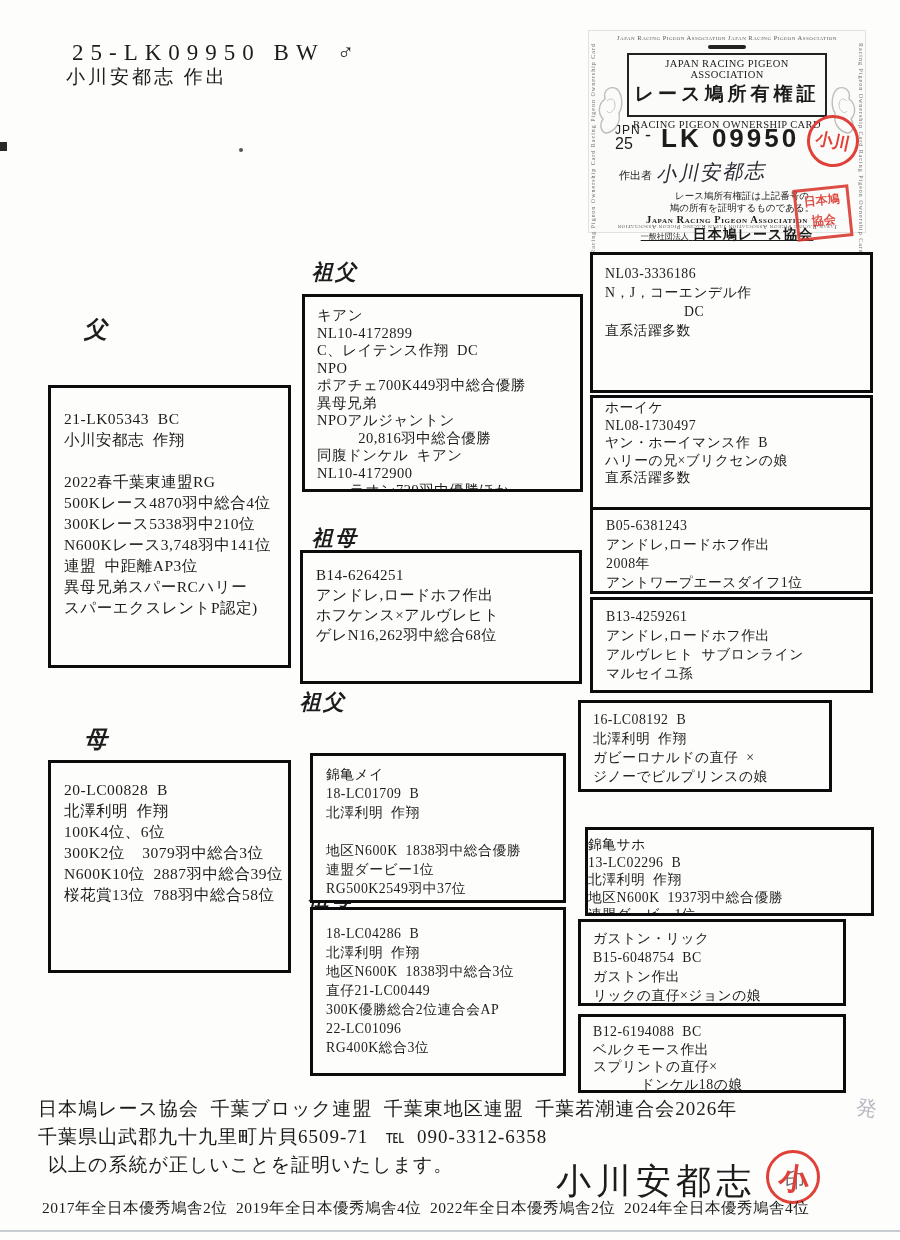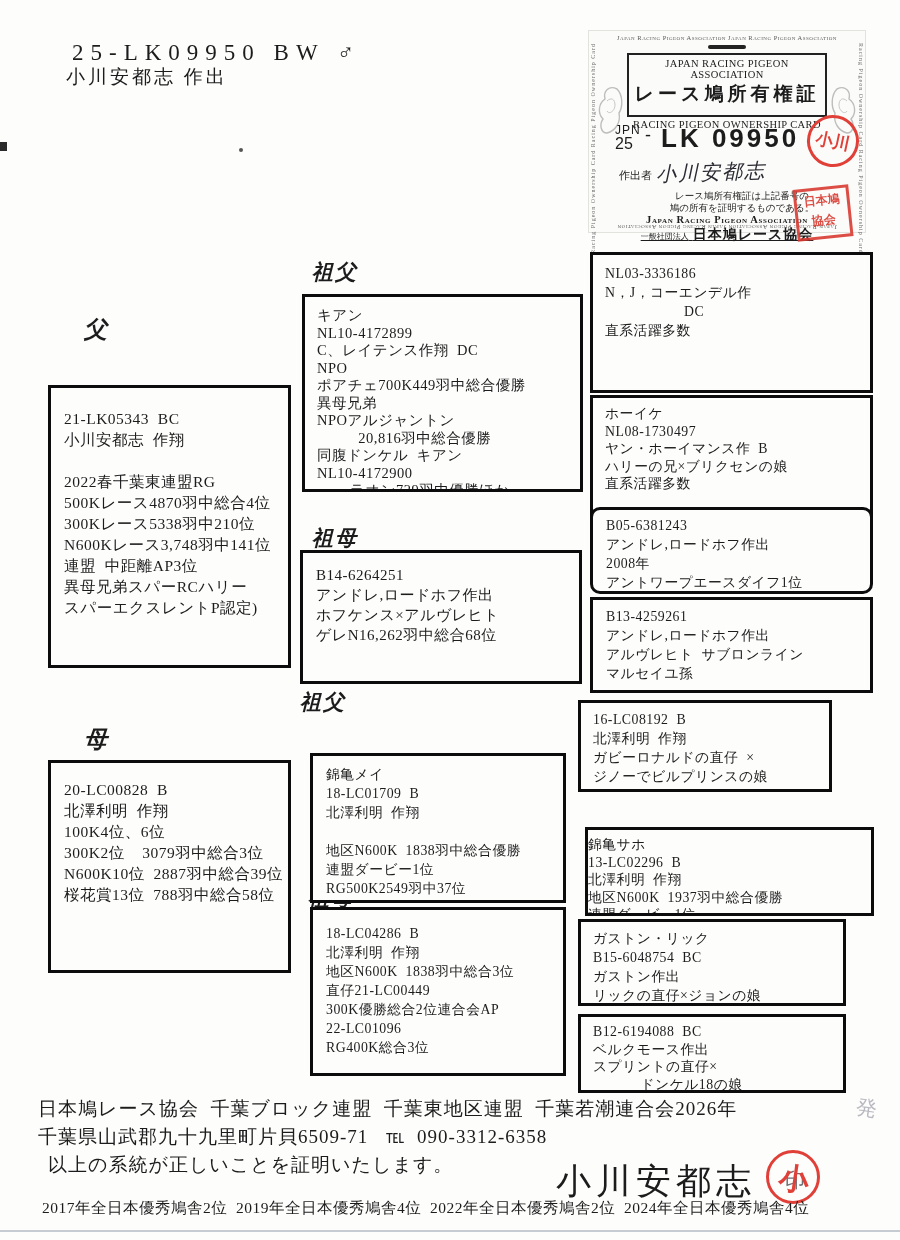--- a/index.html
+++ b/index.html
@@ -184,29 +184,29 @@
       <div class="tl">ゲレN16,262羽中総合68位</div>
     </div>
 
   <div class="pbox fs13b" style="left:590px;top:252px;width:283px;height:141px;padding:9px 6px 0 12px;">
       <div class="tl">NL03-3336186</div>
       <div class="tl">N，J，コーエンデル作</div>
       <div class="tl">                    DC</div>
       <div class="tl">直系活躍多数</div>
     </div>
 
-  <div class="pbox fs13" style="left:590px;top:395px;width:283px;height:134px;padding:7px 4px 0 12px;">
+  <div class="pbox fs13" style="left:590px;top:395px;width:283px;height:134px;padding:1px 4px 0 12px;">
       <div class="tl">ホーイケ</div>
       <div class="tl">NL08-1730497</div>
       <div class="tl">ヤン・ホーイマンス作  B</div>
       <div class="tl">ハリーの兄×ブリクセンの娘</div>
       <div class="tl">直系活躍多数</div>
     </div>
 
-  <div class="pbox fs13b" style="left:590px;top:507px;width:283px;height:87px;padding:6px 4px 16px 13px;border-radius:10px;">
+  <div class="pbox fs13b" style="left:590px;top:507px;width:283px;height:87px;padding:6px 4px 16px 13px;">
       <div class="tl">B05-6381243</div>
       <div class="tl">アンドレ,ロードホフ作出</div>
       <div class="tl">2008年</div>
       <div class="tl">アントワープエースダイフ1位</div>
     </div>
 
   <div class="pbox fs13b" style="left:590px;top:597px;width:283px;height:96px;padding:7px 4px 0 13px;">
       <div class="tl">B13-4259261</div>
       <div class="tl">アンドレ,ロードホフ作出</div>
       <div class="tl">アルヴレヒト  サブロンライン</div>

